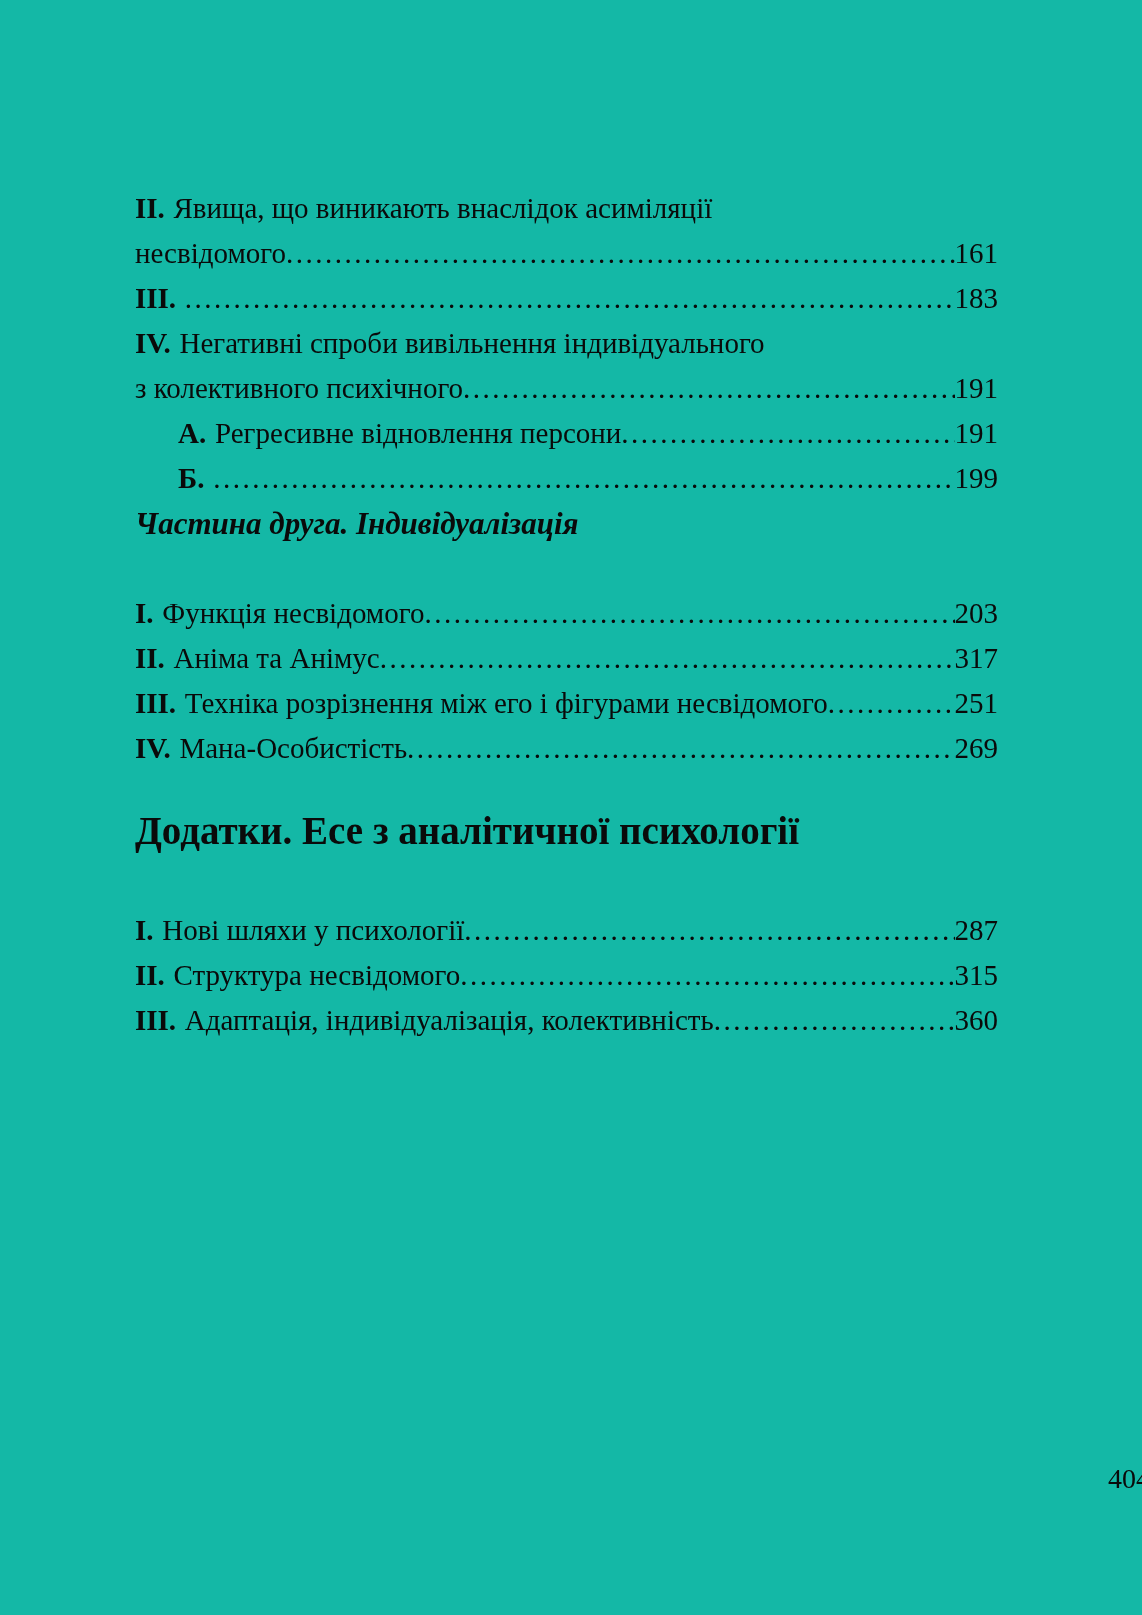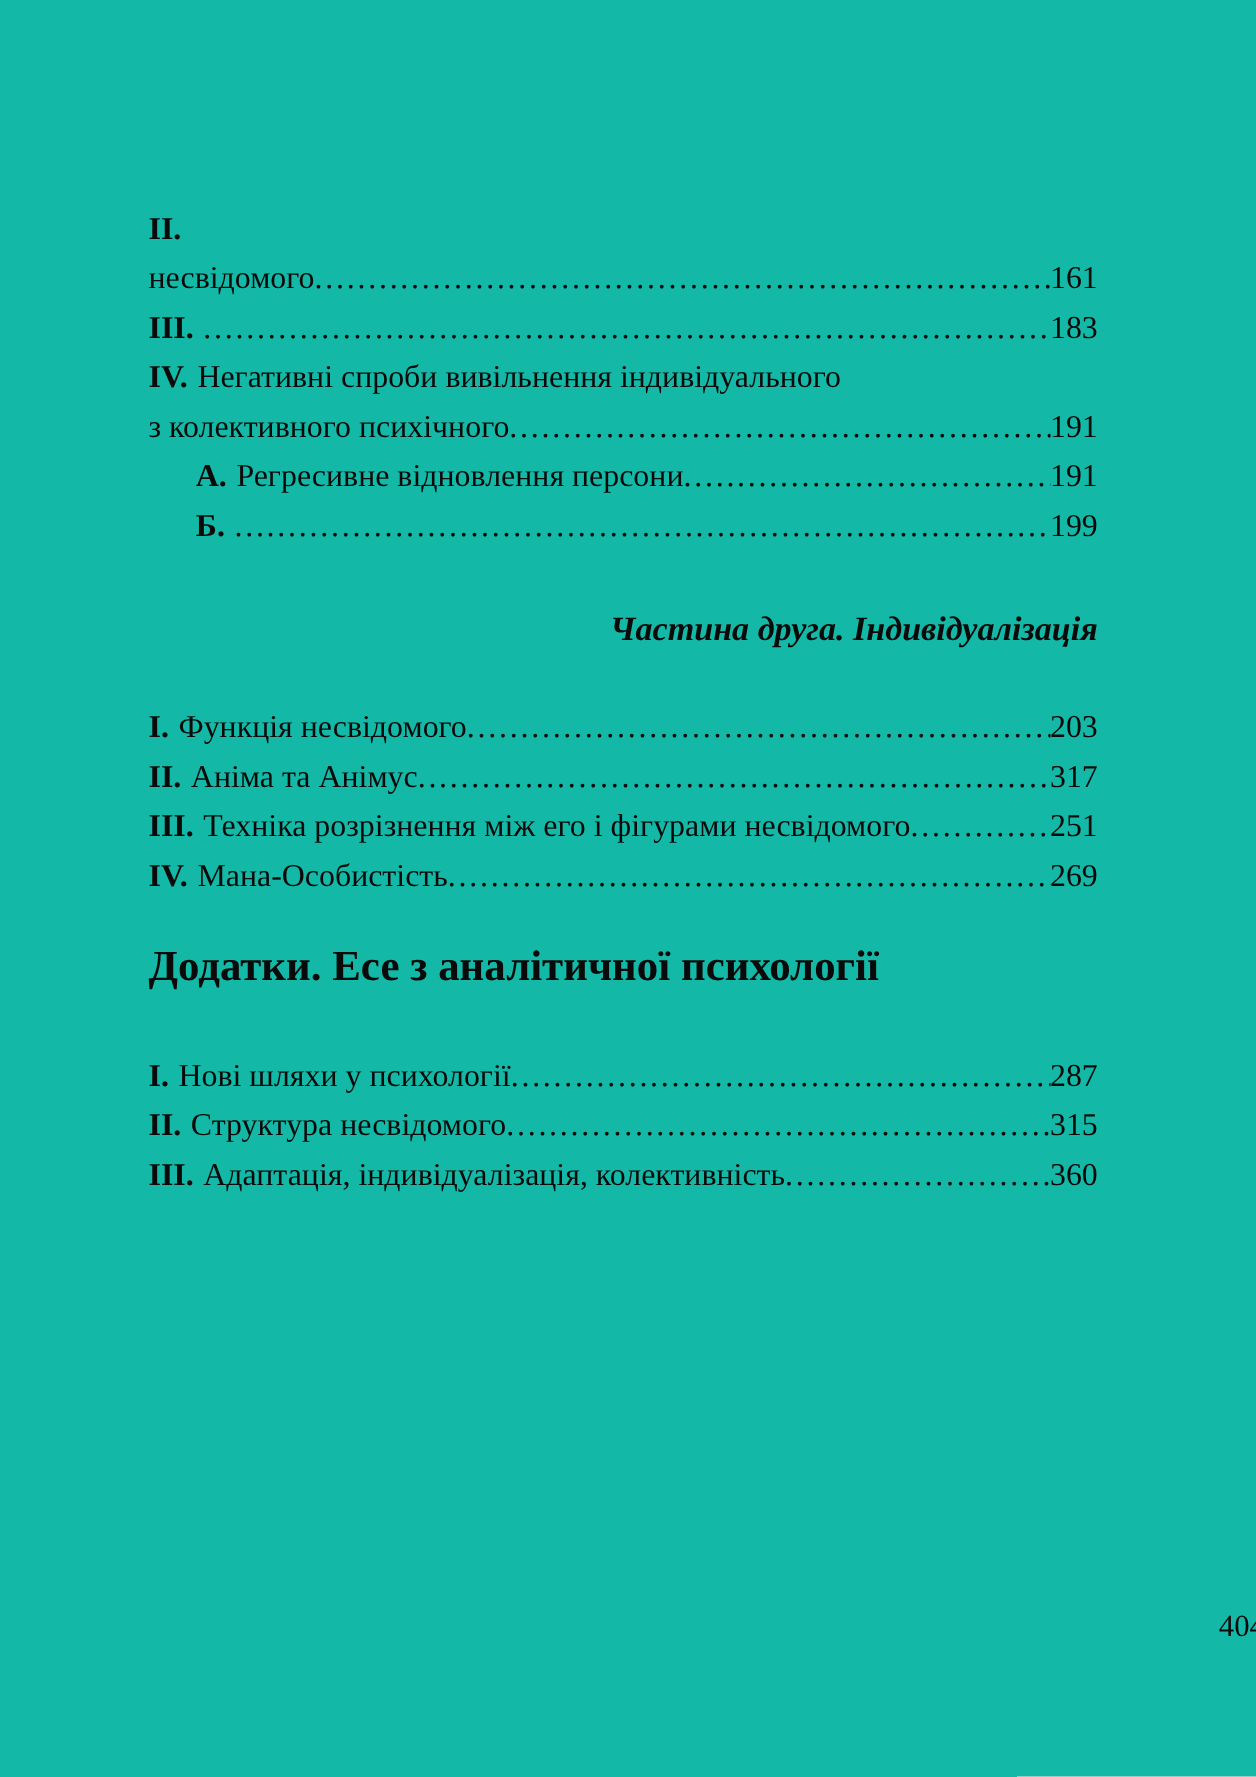--- a/index.html
+++ b/index.html
@@ -54,26 +54,25 @@
     content: "....................................................................................................................................";
     letter-spacing: 2.5px;
   }
   .toc-row.no-leader .dots {
     visibility: hidden;
   }
   .toc-row .page-num {
     flex: 0 0 auto;
   }
   .part-heading {
-    text-align: right;
+    text-align: left;
     font-weight: bold;
     font-style: italic;
     font-size: 31px;
     line-height: 45px;
-    margin-top: 48px;
     margin-bottom: 45px;
   }
   .appendix-heading {
     text-align: left;
     font-weight: bold;
     font-size: 39px;
     line-height: 50px;
     margin-top: 35px;
     margin-bottom: 52px;
   }
@@ -88,20 +87,21 @@
   }
 </style>
 </head>
 <body>
 
 <div class="book-page">
   <div class="toc-content">
 
     <div class="toc-row no-leader">
       <span class="num">II.</span>
+        <span class="title">Явища, що виникають внаслідок асиміляції</span>
       <span class="dots"></span>
       <span class="page-num"></span>
     </div>
     <div class="toc-row">
       <span class="num"></span>
         <span class="title">несвідомого</span>
       <span class="dots"></span>
       <span class="page-num">161</span>
     </div>
     <div class="toc-row">

